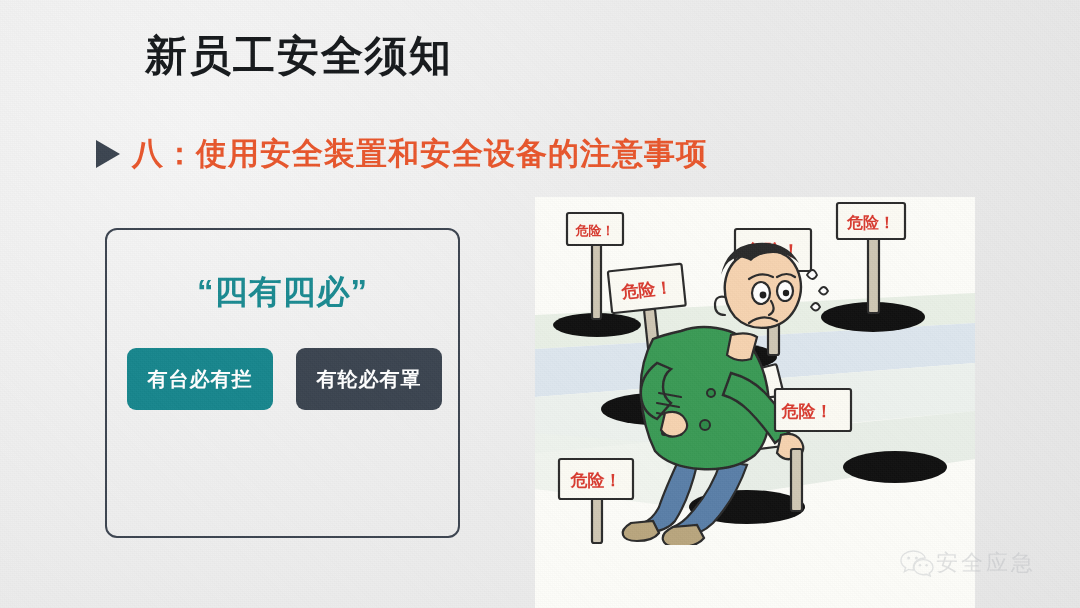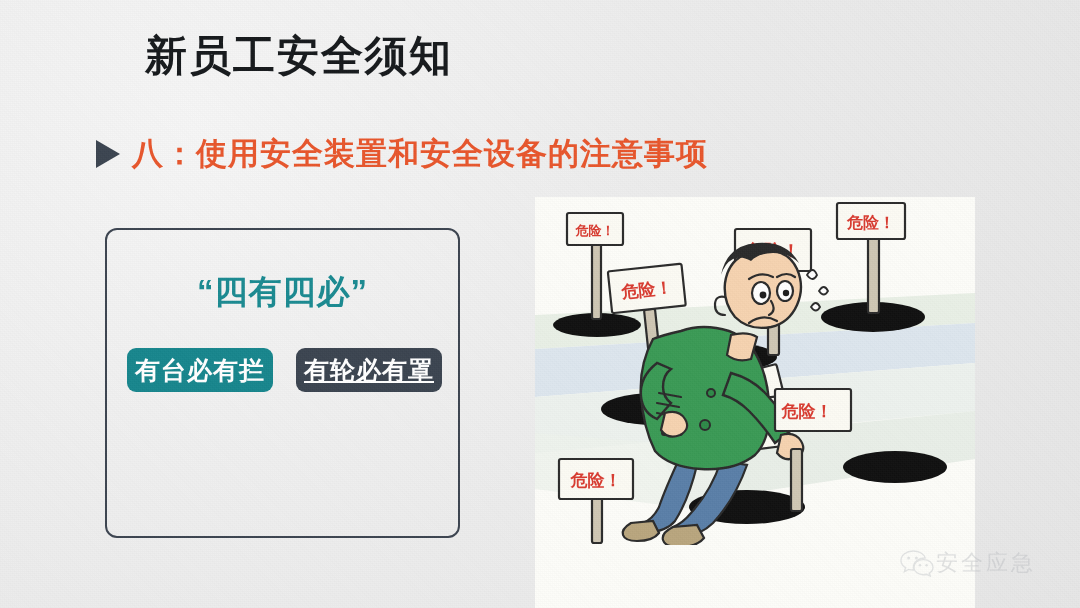--- a/index.html
+++ b/index.html
@@ -102,35 +102,35 @@
     position: absolute;
     left: 20px;
     top: 118px;
     width: 315px;
     display: grid;
     grid-template-columns: 146px 146px;
     grid-column-gap: 23px;
     grid-row-gap: 36px;
   }
   .badge {
-    height: 44px;
+    height: 62px;
     border-radius: 9px;
     display: flex;
     align-items: center;
     justify-content: center;
-    font-size: 25px;
+    font-size: 20px;
     font-weight: bold;
     letter-spacing: 1px;
     white-space: nowrap;
     box-sizing: border-box;
   }
   .badge-teal   { background: #17868d; color: #ffffff; }
   .badge-amber  { background: #efa93b; color: #2e2e2e; }
   .badge-orange { background: #e8502a; color: #ffffff; }
-  .badge-slate  { background: #3b4450; color: #ffffff; text-decoration: underline; }
+  .badge-slate  { background: #3b4450; color: #ffffff; }
 
   
   #illustration {
     position: absolute;
     left: 535px;
     top: 197px;
     width: 440px;
     height: 428px;
     background: #fdfdf9;
     overflow: hidden;

